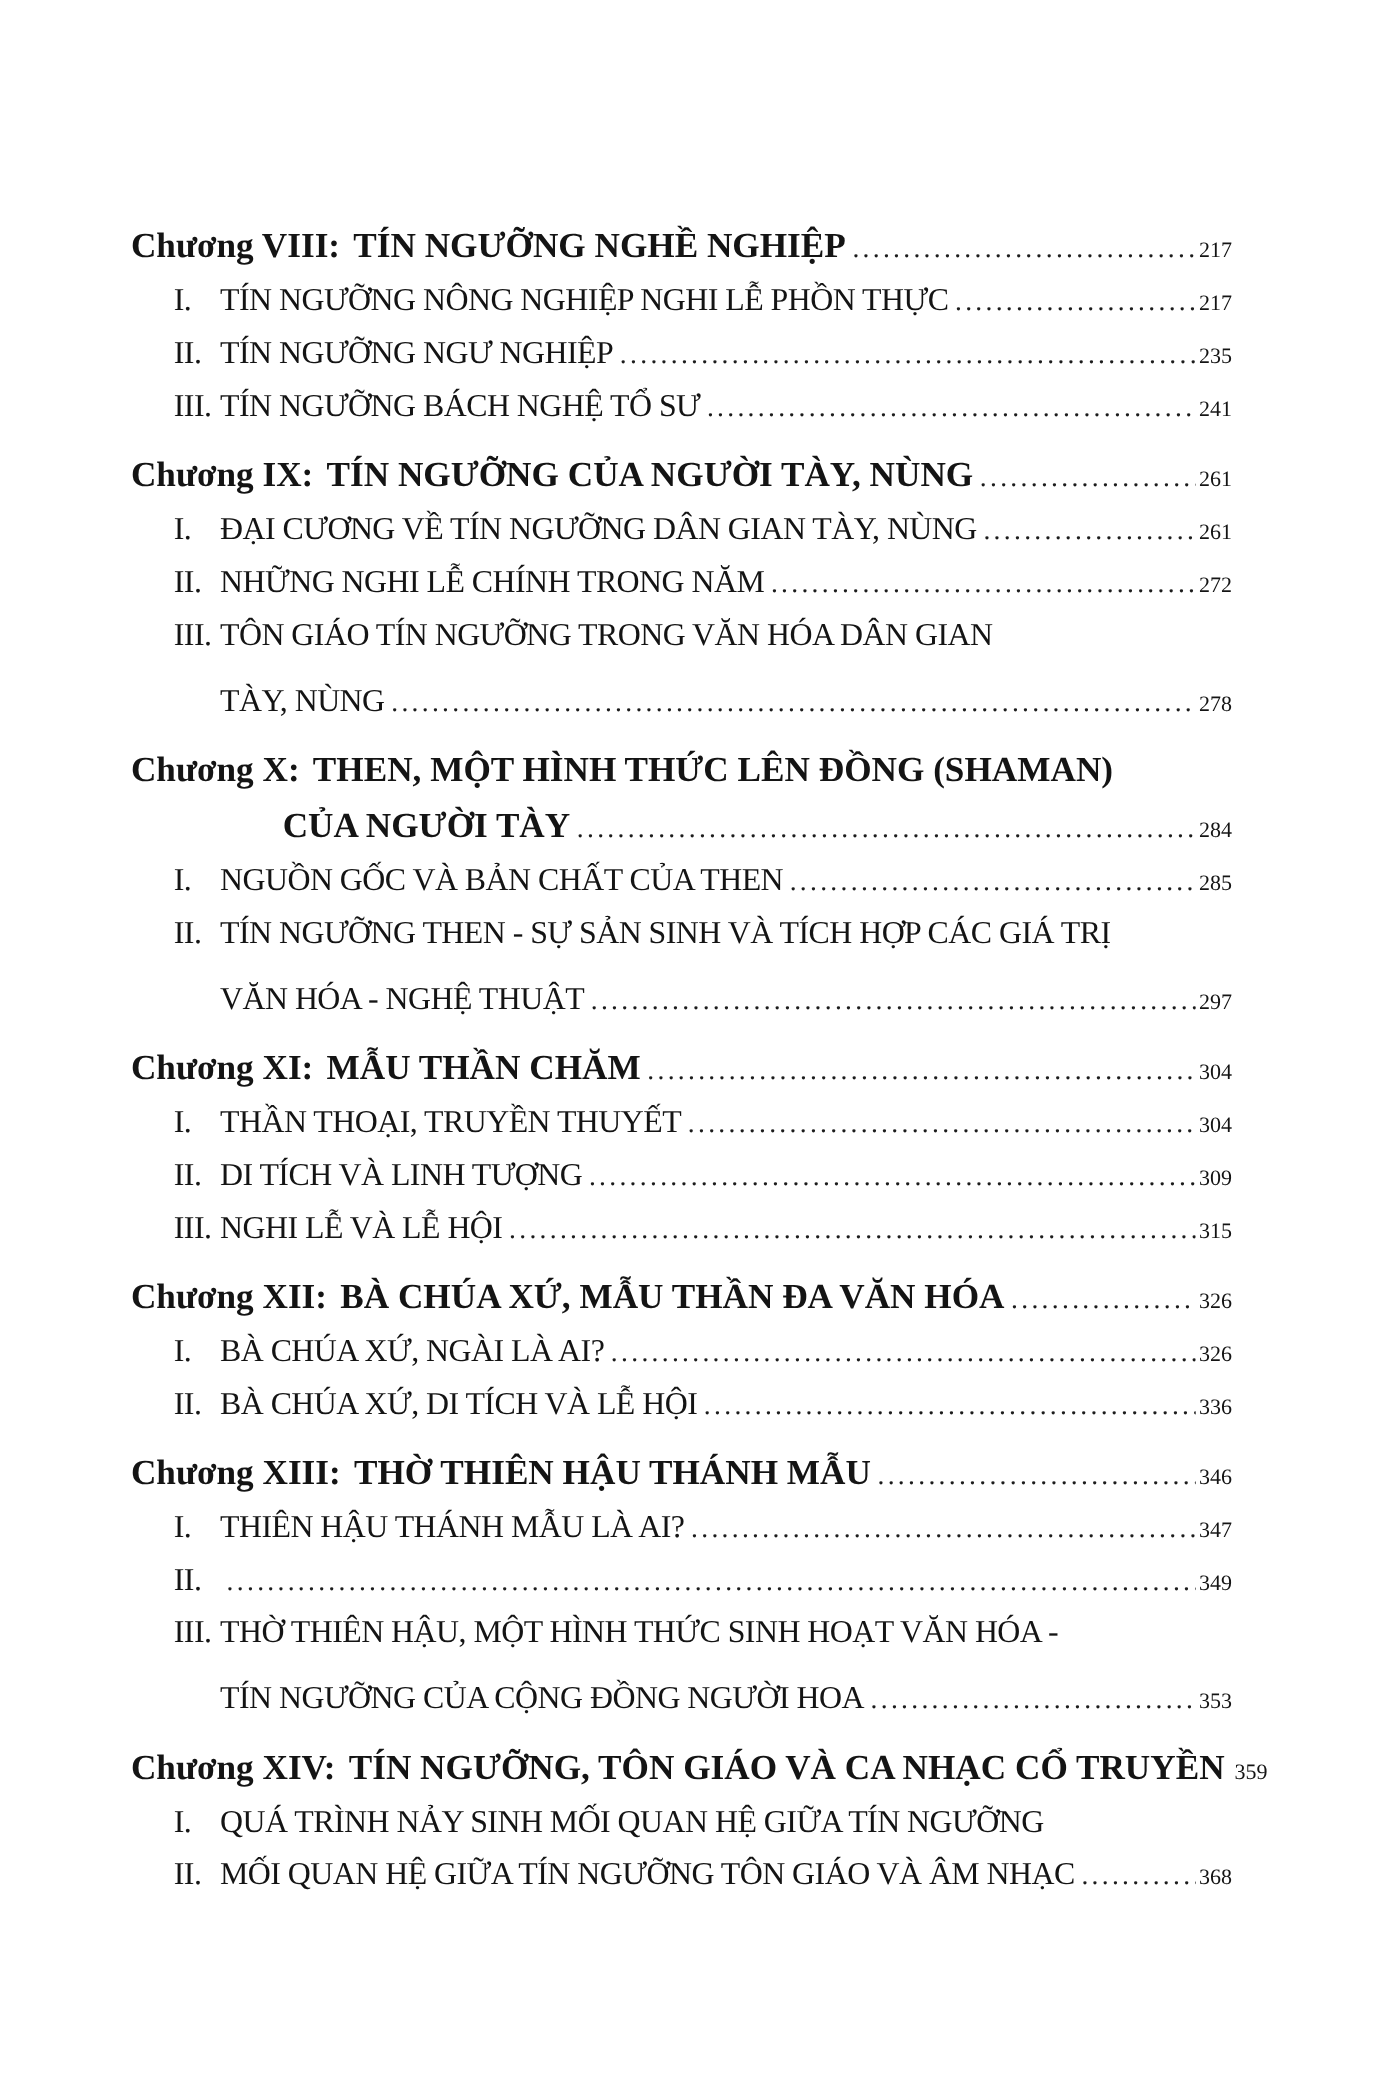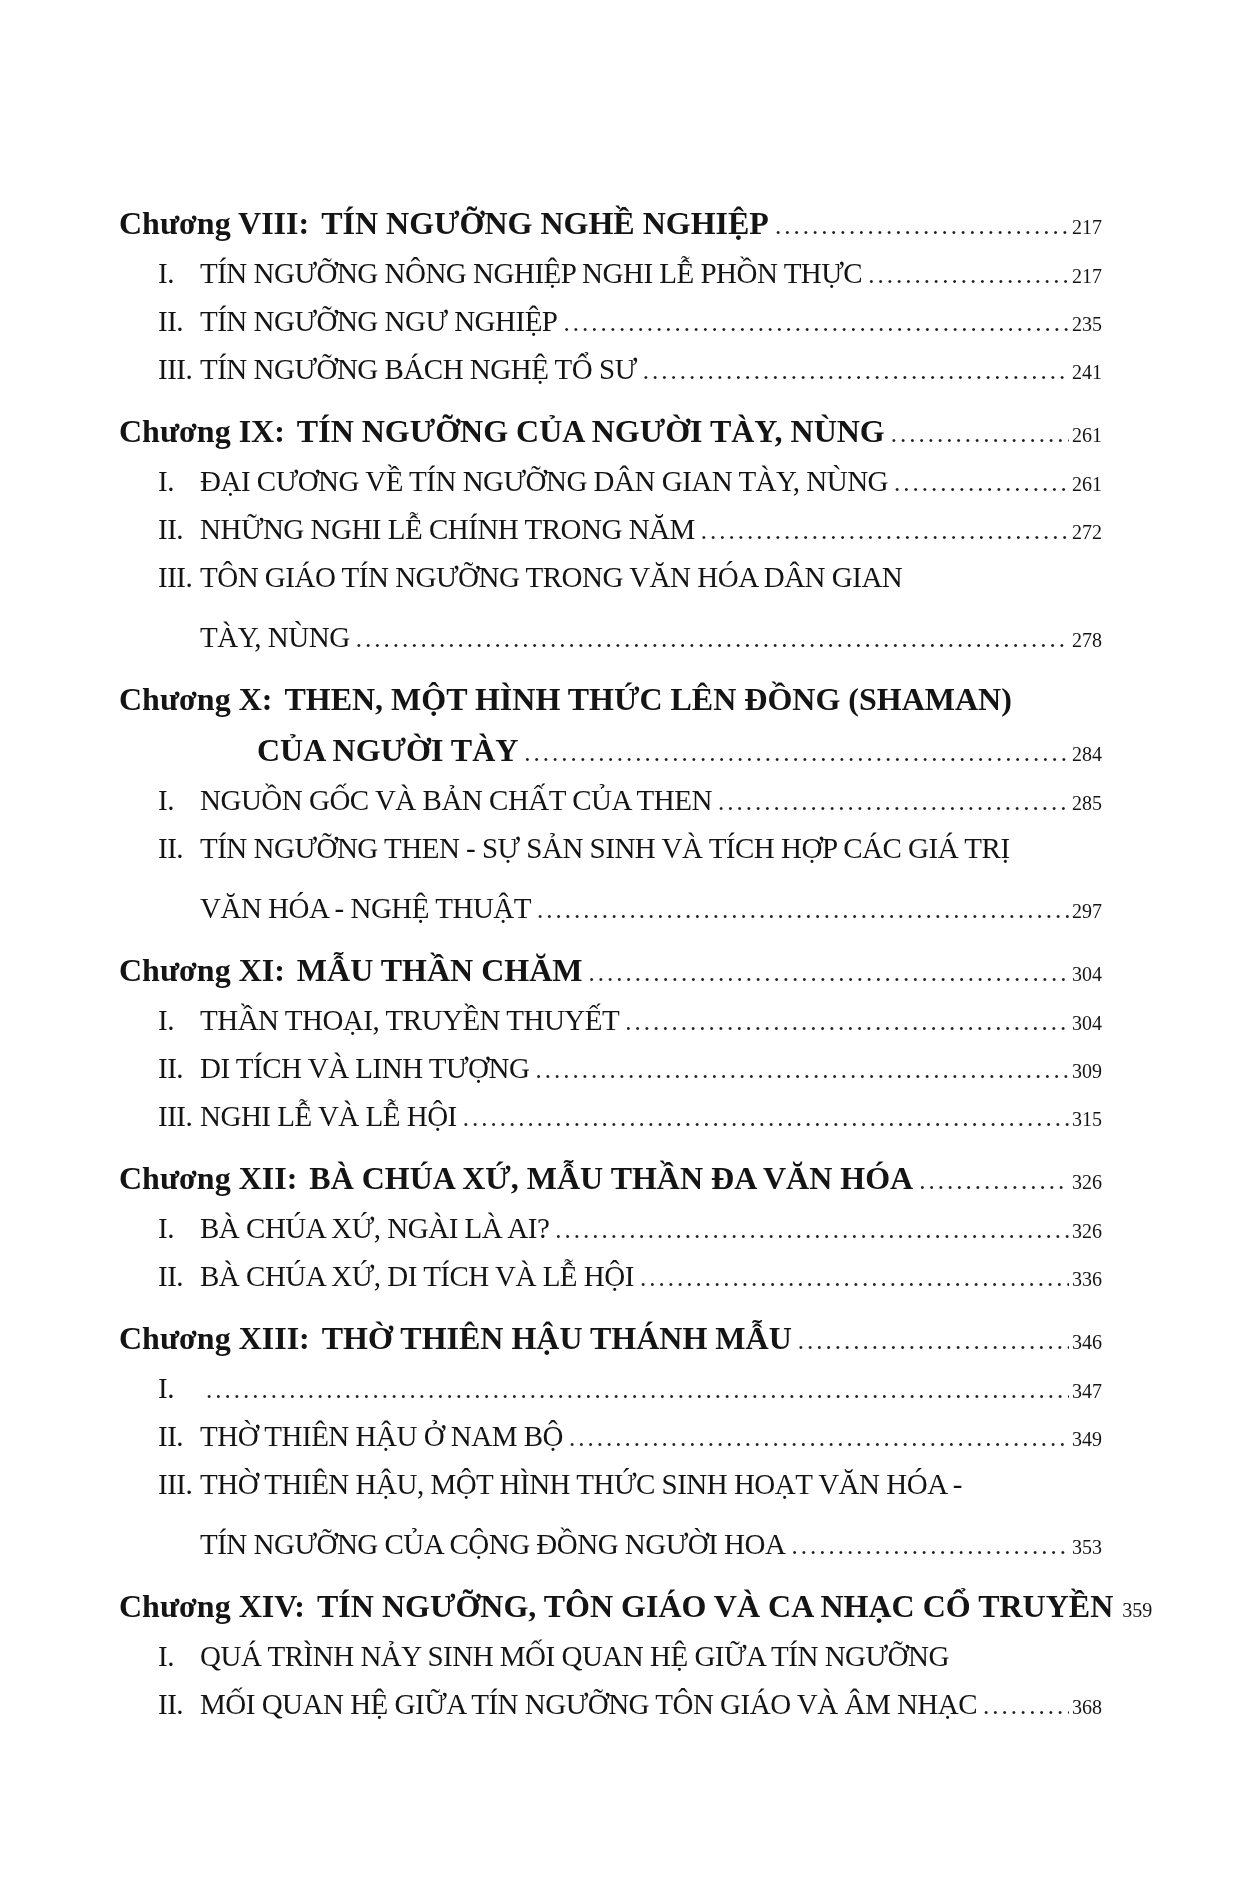--- a/index.html
+++ b/index.html
@@ -8,21 +8,21 @@
     width: 1260px;
     height: 1890px;
     background: #ffffff;
     color: #141414;
     font-family: "Liberation Serif", serif;
     overflow: hidden;
   }
   .toc {
     position: absolute;
     left: 119px;
-    right: 158px;
+    right: 140px;
     top: 198px;
   }
   .chapter + .chapter { margin-top: 13px; font-family: Liberation Serif, serif; }
   .row {
     display: flex;
     align-items: baseline;
     white-space: nowrap;
     height: 48px;
     line-height: 48px;
     font-size: 29px;
@@ -198,26 +198,26 @@
       </section>
       <section class="chapter">
         <div class="row head-row">
           <span class="chap-label">Chương XIII:</span>
           <span class="chap-title">THỜ THIÊN HẬU THÁNH MẪU</span>
           <span class="dots"></span>
           <span class="pagenum">346</span>
         </div>
         <div class="row sec-row">
           <span class="sec-num">I.</span>
+          <span class="sec-text">THIÊN HẬU THÁNH MẪU LÀ AI?</span>
           <span class="dots"></span>
           <span class="pagenum">347</span>
         </div>
         <div class="row sec-row">
           <span class="sec-num">II.</span>
-          <span class="sec-text">THỜ THIÊN HẬU Ở NAM BỘ</span>
           <span class="dots"></span>
           <span class="pagenum">349</span>
         </div>
         <div class="row sec-row">
           <span class="sec-num">III.</span>
           <span class="sec-text">THỜ THIÊN HẬU, MỘT HÌNH THỨC SINH HOẠT VĂN HÓA -</span>
         </div>
         <div class="row sec-row sec-cont">
           <span class="sec-text">TÍN NGƯỠNG CỦA CỘNG ĐỒNG NGƯỜI HOA</span>
           <span class="dots"></span>

